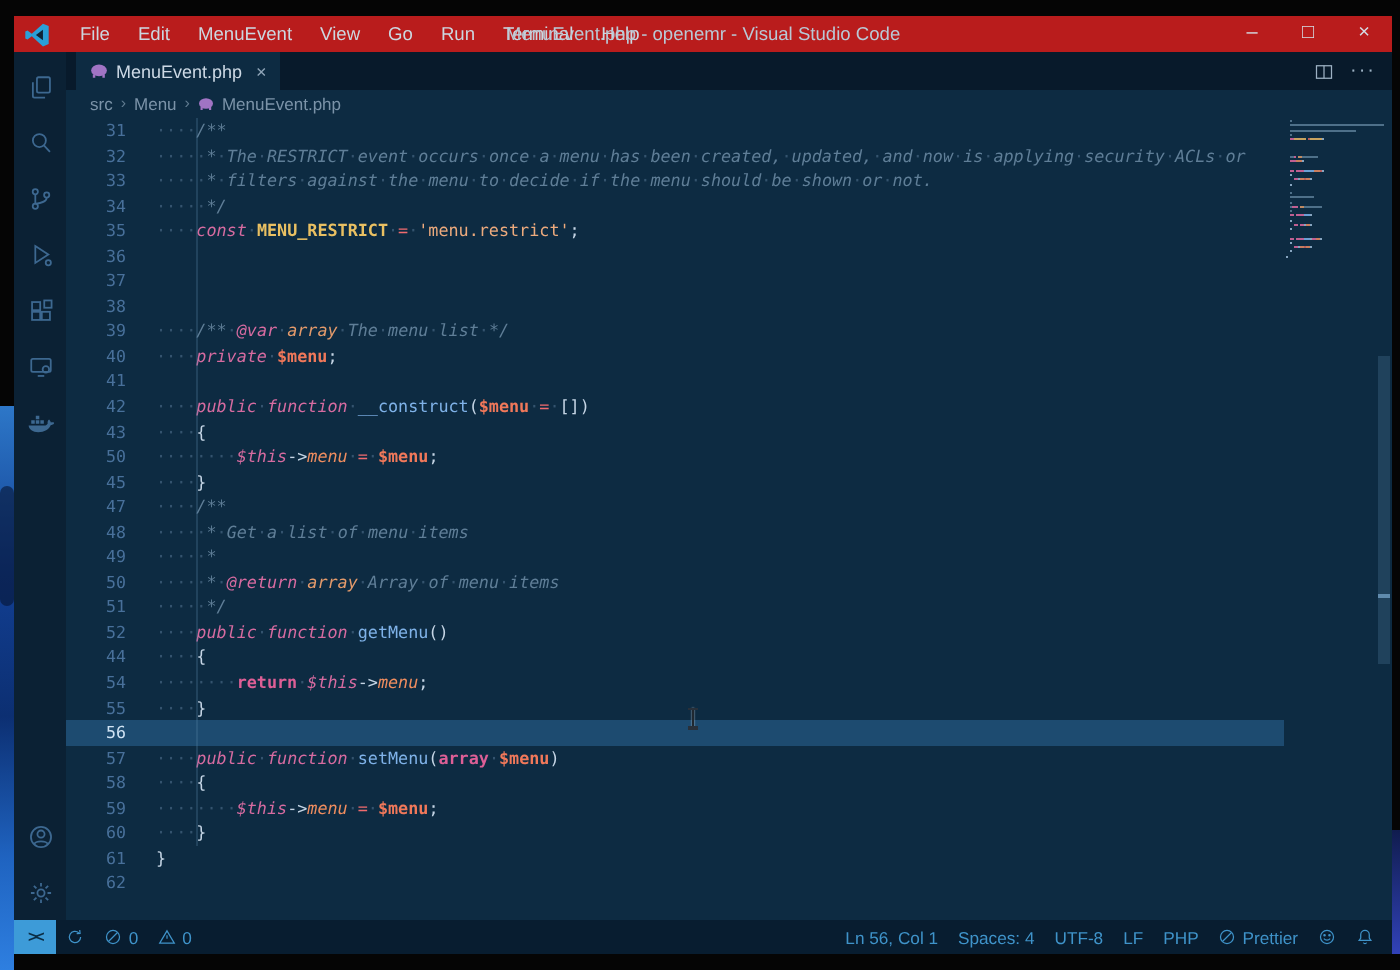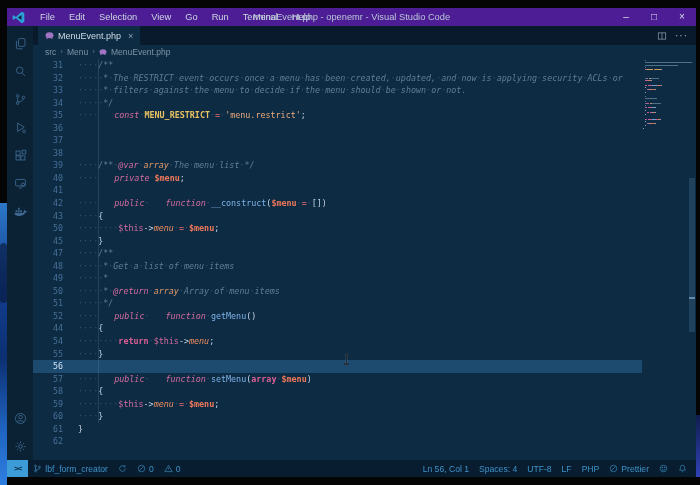--- a/index.html
+++ b/index.html
@@ -7,21 +7,21 @@
        font-family:"Liberation Sans",sans-serif;-webkit-font-smoothing:antialiased;}
   
   .wall-left{position:absolute;left:0;top:203px;width:7px;height:282px;
     background:linear-gradient(180deg,#2d77c8 0%,#123f92 30%,#0c2f72 55%,#1f63c0 80%,#2e7fe0 100%);}
   .wall-left:after{content:"";position:absolute;left:0;top:40px;width:7px;height:60px;background:rgba(6,20,50,.6);border-radius:4px;}
   .wall-right{position:absolute;right:0;top:415px;width:6px;height:62px;
     background:linear-gradient(180deg,#101c4e,#3142b8);}
   
   .window{position:absolute;left:7px;top:8px;width:689px;height:469px;background:#0d2b42;overflow:hidden;}
   
-  .titlebar{position:absolute;left:0;top:0;width:689px;height:18px;background:#4c1d95;display:flex;align-items:center;}
+  .titlebar{position:absolute;left:0;top:0;width:689px;height:18px;background:#b91c1c;display:flex;align-items:center;}
   .vslogo{width:14px;height:13px;margin:0 7px 0 5px;flex:none;display:flex;align-items:center;}
   .menubar{display:flex;gap:0;align-items:center;}
   .menu-item{color:#ccd7e0;font-size:9.3px;padding:0 7px;line-height:18px;cursor:default;}
   .win-title{position:absolute;left:0;right:0;text-align:center;color:#b9c8d5;font-size:9.3px;pointer-events:none;}
   .win-controls{margin-left:auto;display:flex;flex:none;position:relative;z-index:2;}
   .win-btn{width:28px;text-align:center;color:#d5dee6;font-size:10px;line-height:18px;}
   
   .activitybar{position:absolute;left:0;top:18px;width:26px;height:434px;background:#0b2134;display:flex;flex-direction:column;align-items:center;padding-top:3px;box-sizing:border-box;}
   .act-icon{width:26px;height:28px;display:flex;align-items:center;justify-content:center;color:#3d6890;flex:none;}
   .act-spacer{flex:1;}
@@ -40,22 +40,22 @@
   .line{display:flex;height:12.55px;line-height:12.55px;white-space:pre;}
   .ln{width:30px;text-align:right;color:#48709a;flex:none;font-size:8.3px;}
   .lc{position:relative;padding-left:15px;font-size:8.4px;flex:1;}
   .guide{position:absolute;left:35px;top:0;bottom:0;border-left:1px solid rgba(86,130,165,.28);}
   .line.current{background:#1d4b70;}
   .line.current .ln{color:#cfe2f3;}
   .ws{color:rgba(99,134,163,.45);}
   .tk-c{color:#5f7e97;font-style:italic;}
   .tk-tag{color:#d66ba0;font-style:italic;}
   .tk-ty{color:#e39a6b;font-style:italic;}
-  .tk-kw{color:#d66ba0;font-style:italic;margin-left:16px;}
-  .tk-kwi{color:#d66ba0;}
+  .tk-kw{color:#d66ba0;font-style:italic;}
+  .tk-kwi{color:#d66ba0;font-style:italic;}
   .tk-kwb{color:#dd5f96;font-weight:bold;}
   .tk-fn{color:#7fb2e8;}
   .tk-v{color:#f0785a;font-weight:bold;}
   .tk-prop{color:#ef8d5f;font-style:italic;}
   .tk-cn{color:#e9c062;font-weight:bold;}
   .tk-s{color:#ecaa7d;}
   .tk-op{color:#ef6b6e;}
   .tk-p{color:#c5d5e5;}
   
   .minimap{position:absolute;top:2px;right:8px;width:45px;}
@@ -86,21 +86,21 @@
   <div class="titlebar">
     <span class="vslogo">
       <svg viewBox="0 0 24 24" width="13" height="13">
           <path fill="#2a9fd8" d="M17.5 1.5 7.2 10.9 3.2 7.8 1.2 8.8v6.4l2 1 4-3.1 10.3 9.4 5.3-2.2V3.7z"></path>
           <path fill="#0e2438" d="M17.5 7.2v9.6L11 12z"></path>
         </svg>
     </span>
     <nav class="menubar">
         <span class="menu-item">File</span>
         <span class="menu-item">Edit</span>
-        <span class="menu-item">Selection</span>
+        <span class="menu-item">MenuEvent</span>
         <span class="menu-item">View</span>
         <span class="menu-item">Go</span>
         <span class="menu-item">Run</span>
         <span class="menu-item">Terminal</span>
         <span class="menu-item">Help</span>
       </nav>
     <span class="win-title">MenuEvent.php - openemr - Visual Studio Code</span>
     <div class="win-controls">
         <span class="win-btn">–</span>
         <span class="win-btn">□</span>
@@ -422,31 +422,20 @@
   </div>
 
   <div class="statusbar">
     <div style="display:flex;height:100%;align-items:center;">
         <div class="sb-item remote">
           <span>&gt;&lt;</span>
         </div>
         <div class="sb-item">
           <span>
             <svg width="9" height="9" viewBox="0 0 16 16" fill="none" stroke="currentColor" stroke-width="1.1">
-              <circle cx="4.5" cy="3.5" r="1.6"></circle>
-              <circle cx="4.5" cy="12.5" r="1.6"></circle>
-              <circle cx="11.5" cy="5.5" r="1.6"></circle>
-              <path d="M4.5 5.2v5.6M11.5 7.2c0 2.6-4 3.3-7 3.8"></path>
-            </svg>
-          </span>
-          <span>lbf_form_creator</span>
-        </div>
-        <div class="sb-item">
-          <span>
-            <svg width="9" height="9" viewBox="0 0 16 16" fill="none" stroke="currentColor" stroke-width="1.1">
               <path d="M13 8a5 5 0 1 1-1.6-3.7M12.2 1.8l.3 3-3 .3"></path>
             </svg>
           </span>
         </div>
         <div class="sb-item">
           <span>
             <svg width="9" height="9" viewBox="0 0 16 16" fill="none" stroke="currentColor" stroke-width="1.1">
               <circle cx="8" cy="8" r="5.8"></circle>
               <line x1="4.2" y1="11.8" x2="11.8" y2="4.2"></line>
             </svg>

